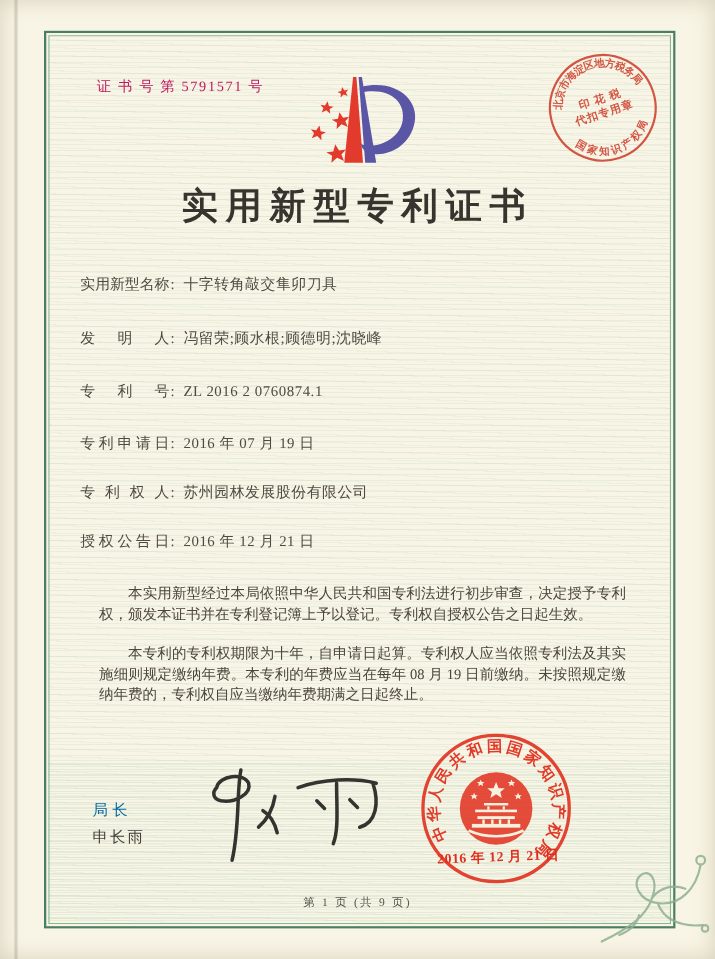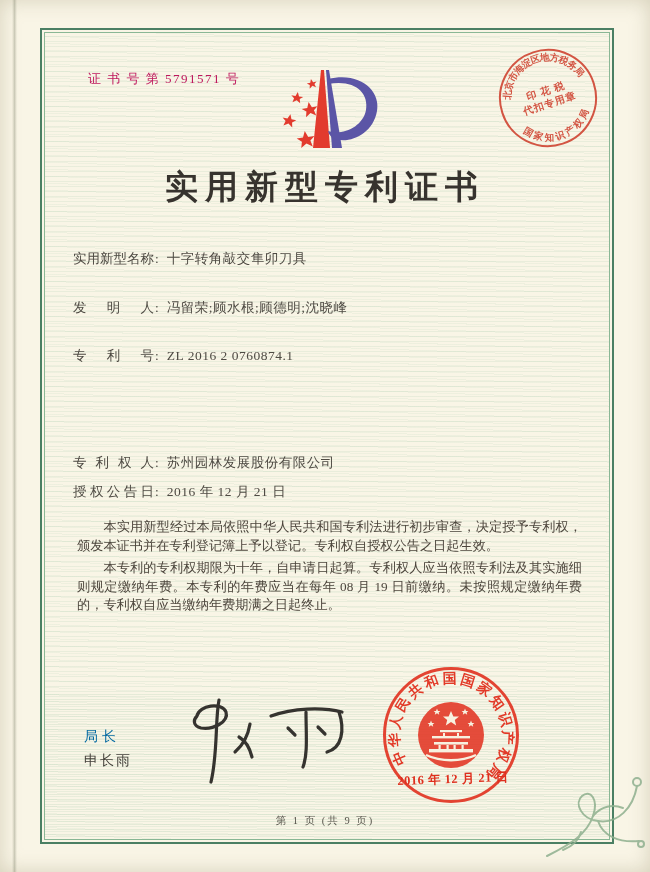--- a/index.html
+++ b/index.html
@@ -29,21 +29,21 @@
   .abs{position:absolute;}
   .cert-no{left:88px;top:70px;font-size:13px;letter-spacing:1.5px;color:#be185d;}
   .title{left:40px;width:570px;top:165px;text-align:center;font-size:33px;font-weight:bold;
          letter-spacing:7px;color:#37332e;}
   .field{left:73px;font-size:13.5px;color:#4e4a43;white-space:nowrap;}
   .f-label{display:inline-block;width:81px;text-align:justify;text-align-last:justify;}
   .f-colon{display:inline-block;margin:0 8px 0 1px;}
   .f-value{letter-spacing:.5px;}
   .paras{left:73px;top:514px;width:513px;font-size:13.2px;line-height:18.6px;
          text-align:justify;color:#4c453c;}
-  .paras p{margin:4px;text-indent:2em;}
+  .paras p{margin:17px;text-indent:2em;}
   .sig-title{left:84px;top:728px;font-size:14px;letter-spacing:4px;color:#0369a1;}
   .sig-name{left:84px;top:752px;font-size:14px;letter-spacing:2px;color:#43403a;}
   .signature-svg{left:175px;top:694px;}
   
   .tax-stamp{left:499px;top:49px;width:98px;height:98px;transform:rotate(-18deg);
              color:#d04836;opacity:.92;}
   .tax-stamp .circle{position:absolute;inset:0;border:2px solid currentColor;border-radius:50%;}
   .stamp-center{position:absolute;left:50%;top:50%;transform:translate(-50%,-54%);
                 text-align:center;font-size:10px;line-height:13px;letter-spacing:1px;
                 font-weight:bold;white-space:nowrap;}
@@ -129,21 +129,24 @@
     <span class="f-label">实用新型名称</span><span class="f-colon">:</span><span class="f-value">十字转角敲交隼卯刀具</span>
   </div>
 
   <div class="abs title">实用新型专利证书</div>
   <div class="abs field" style="top:299px;">
     <span class="f-label">发明人</span><span class="f-colon">:</span><span class="f-value">冯留荣;顾水根;顾德明;沈晓峰</span>
   </div>
   <div class="abs field" style="top:347px;">
     <span class="f-label">专利号</span><span class="f-colon">:</span><span class="f-value">ZL 2016 2 0760874.1</span>
   </div>
-  <div class="abs field" style="top:439px;margin-top:15px;">
+  <div class="abs field" style="top:394px;">
+    <span class="f-label">专利申请日</span><span class="f-colon">:</span><span class="f-value">2016 年 07 月 19 日</span>
+  </div>
+  <div class="abs field" style="top:439px;">
     <span class="f-label">专利权人</span><span class="f-colon">:</span><span class="f-value">苏州园林发展股份有限公司</span>
   </div>
   <div class="abs field" style="top:483px;">
     <span class="f-label">授权公告日</span><span class="f-colon">:</span><span class="f-value">2016 年 12 月 21 日</span>
   </div>
 
   <div class="abs paras">
     <p>本实用新型经过本局依照中华人民共和国专利法进行初步审查，决定授予专利权，颁发本证书并在专利登记簿上予以登记。专利权自授权公告之日起生效。</p>
     <p>本专利的专利权期限为十年，自申请日起算。专利权人应当依照专利法及其实施细则规定缴纳年费。本专利的年费应当在每年 08 月 19 日前缴纳。未按照规定缴纳年费的，专利权自应当缴纳年费期满之日起终止。</p>
   </div>

